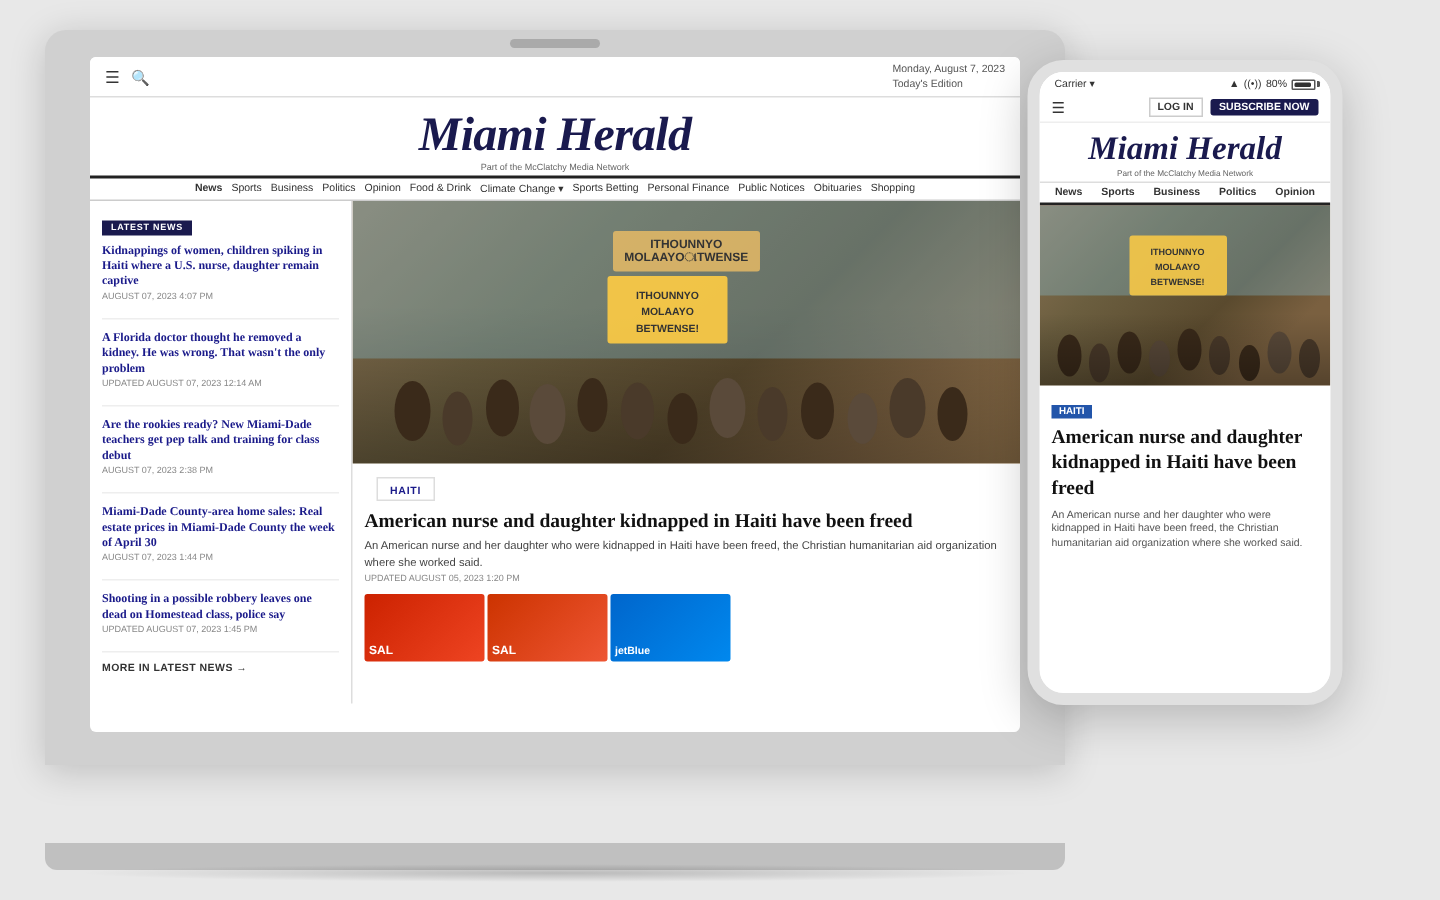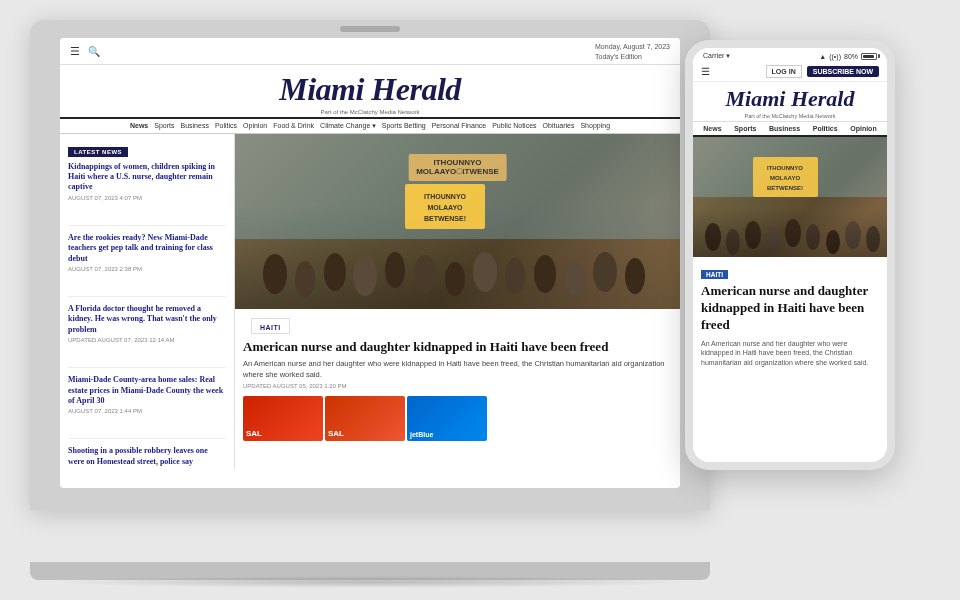--- a/index.html
+++ b/index.html
@@ -128,21 +128,21 @@
       font-family: Arial, sans-serif;
       font-weight: bold;
       text-align: center;
       padding: 2px 6px;
       letter-spacing: 0.5px;
       margin-bottom: 5px;
       display: inline-block;
     }
     .ls-story {
       margin-bottom: 7px;
-      padding-bottom: 24px;
+      padding-bottom: 11px;
       border-bottom: 1px solid #eee;
     }
     .ls-story:last-child { border-bottom: none; }
     .ls-story-title {
       font-size: 8px;
       color: #1a1a8a;
       font-family: Georgia, serif;
       font-weight: bold;
       line-height: 1.3;
       cursor: pointer;
@@ -494,33 +494,33 @@
       <div class="ls-content">
 
         <div class="ls-sidebar">
           <div class="ls-latest-badge">LATEST NEWS</div>
 
           <div class="ls-story">
             <div class="ls-story-title">Kidnappings of women, children spiking in Haiti where a U.S. nurse, daughter remain captive</div>
             <div class="ls-story-date">AUGUST 07, 2023 4:07 PM</div>
           </div>
           <div class="ls-story">
+            <div class="ls-story-title">A Florida doctor thought he removed a kidney. He was wrong. That wasn't the only problem</div>
+            <div class="ls-story-date">UPDATED AUGUST 07, 2023 12:14 AM</div>
+          </div>
+          <div class="ls-story">
             <div class="ls-story-title">Are the rookies ready? New Miami-Dade teachers get pep talk and training for class debut</div>
             <div class="ls-story-date">AUGUST 07, 2023 2:38 PM</div>
-          </div>
-          <div class="ls-story">
-            <div class="ls-story-title">A Florida doctor thought he removed a kidney. He was wrong. That wasn't the only problem</div>
-            <div class="ls-story-date">UPDATED AUGUST 07, 2023 12:14 AM</div>
           </div>
           <div class="ls-story">
             <div class="ls-story-title">Miami-Dade County-area home sales: Real estate prices in Miami-Dade County the week of April 30</div>
             <div class="ls-story-date">AUGUST 07, 2023 1:44 PM</div>
           </div>
           <div class="ls-story">
-            <div class="ls-story-title">Shooting in a possible robbery leaves one were on Homestead street, police say</div>
+            <div class="ls-story-title">Shooting in a possible robbery leaves one dead on Homestead class, police say</div>
             <div class="ls-story-date">UPDATED AUGUST 07, 2023 1:45 PM</div>
           </div>
 
           <div class="ls-more-link">MORE IN LATEST NEWS →</div>
         </div>
 
         <div class="ls-main">
 
           <div class="ls-hero-img">
 

